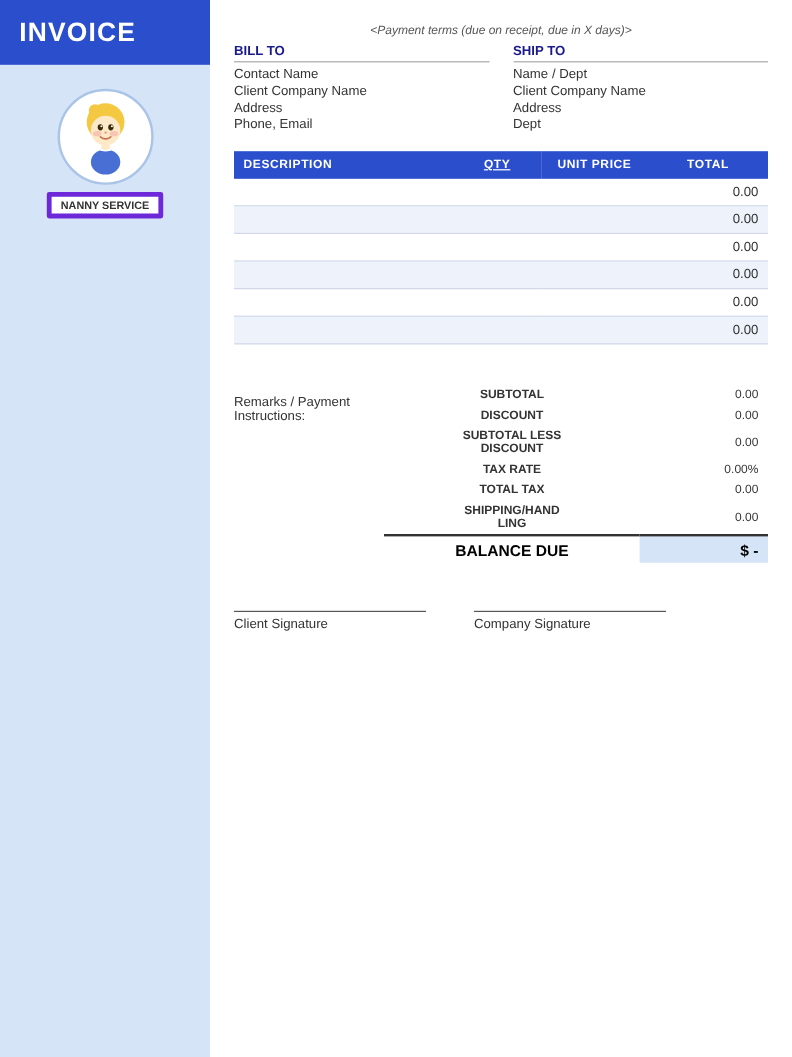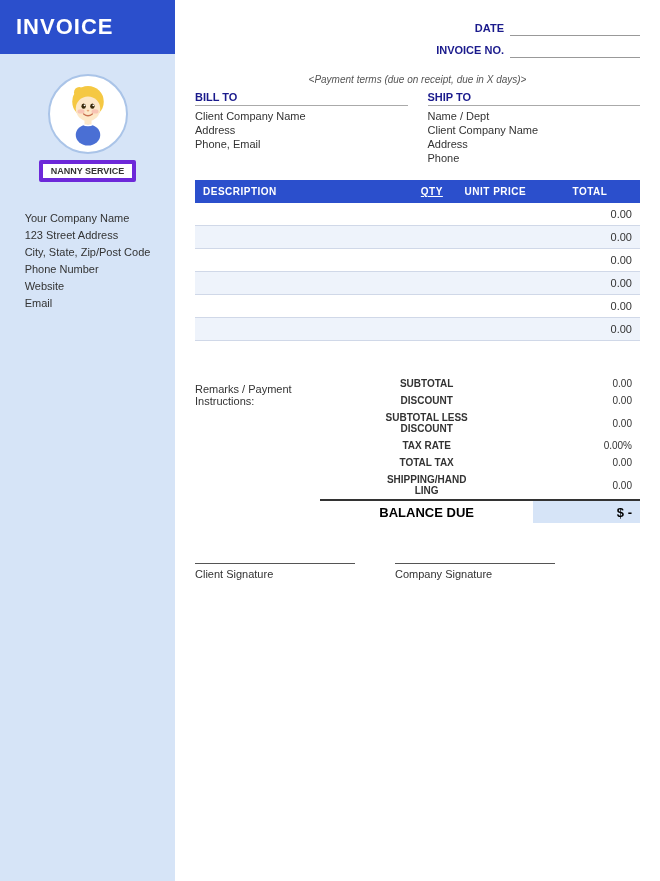--- a/index.html
+++ b/index.html
@@ -16,21 +16,21 @@
       width: 660px;
       min-height: 881px;
     }
 
     
     .sidebar {
       width: 175px;
       background: #d6e4f7;
       display: flex;
       flex-direction: column;
-      align-items: center;
+      align-items: flex-start;
       flex-shrink: 0;
     }
 
     .sidebar-header {
       background: #2b4fcc;
       width: 100%;
       padding: 14px 16px;
     }
 
     .sidebar-header h1 {
@@ -171,21 +171,21 @@
 
     .invoice-table thead th {
       padding: 6px 8px;
       font-size: 10px;
       font-weight: bold;
       text-transform: uppercase;
       letter-spacing: 0.5px;
     }
 
     .invoice-table thead th.desc { text-align: left; width: 180px; }
-    .invoice-table thead th.qty { text-align: right; width: 50px; text-decoration: underline; }
+    .invoice-table thead th.qty { text-align: left; width: 50px; text-decoration: underline; }
     .invoice-table thead th.unit { text-align: center; width: 80px; }
     .invoice-table thead th.total { text-align: center; width: 90px; }
 
     .invoice-table tbody tr {
       border-bottom: 1px solid #d0d8e8;
     }
 
     .invoice-table tbody tr:nth-child(even) {
       background: #eef3fb;
     }
@@ -327,58 +327,41 @@
 
           <ellipse cx="40" cy="64" rx="14" ry="12" fill="#4a6fd4"></ellipse>
 
           <path d="M32 50 Q40 56 48 50" stroke="#fff" stroke-width="2" fill="none"></path>
 
           <rect x="36" y="46" width="8" height="6" fill="#fde8c8"></rect>
         </svg>
       </div>
       <div class="logo-label">NANNY SERVICE</div>
     </div>
-    <div class="sidebar-info">
-      <span>Your Company Name</span>
-      <span>123 Street Address</span>
-      <span>City, State, Zip/Post Code</span>
-      <span>Phone Number</span>
-      <span>Website</span>
-      <span>Email</span>
-    </div>
   </div>
 
   <div class="content">
 
-    <div class="meta-section">
-      <div class="meta-row">
-        <span class="meta-label">DATE</span>
-        <div class="meta-line"></div>
-      </div>
-      <div class="meta-row">
-        <span class="meta-label">INVOICE NO.</span>
-        <div class="meta-line"></div>
-      </div>
-    </div>
 
     <div class="payment-terms">&lt;Payment terms (due on receipt, due in X days)&gt;</div>
 
     <div class="address-section">
       <div class="address-col">
         <div class="section-title">BILL TO</div>
+        <div class="addr-row">Contact Name</div>
         <div class="addr-row">Client Company Name</div>
         <div class="addr-row">Address</div>
         <div class="addr-row">Phone, Email</div>
       </div>
       <div class="address-col">
         <div class="section-title">SHIP TO</div>
         <div class="addr-row">Name / Dept</div>
         <div class="addr-row">Client Company Name</div>
         <div class="addr-row">Address</div>
-        <div class="addr-row">Phone</div>
+        <div class="addr-row">Dept</div>
       </div>
     </div>
 
     <table class="invoice-table">
       <thead>
         <tr>
           <th class="desc">DESCRIPTION</th>
           <th class="qty">QTY</th>
           <th class="unit">UNIT PRICE</th>
           <th class="total">TOTAL</th>

